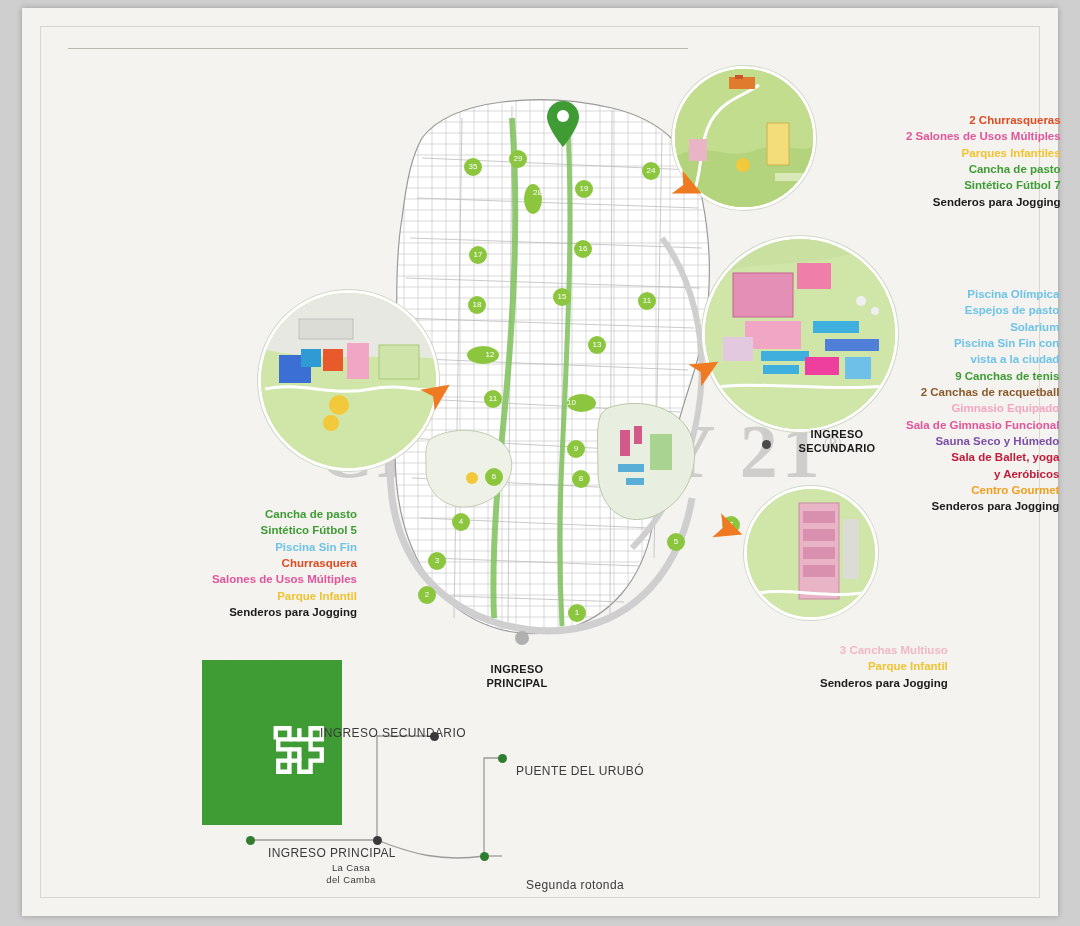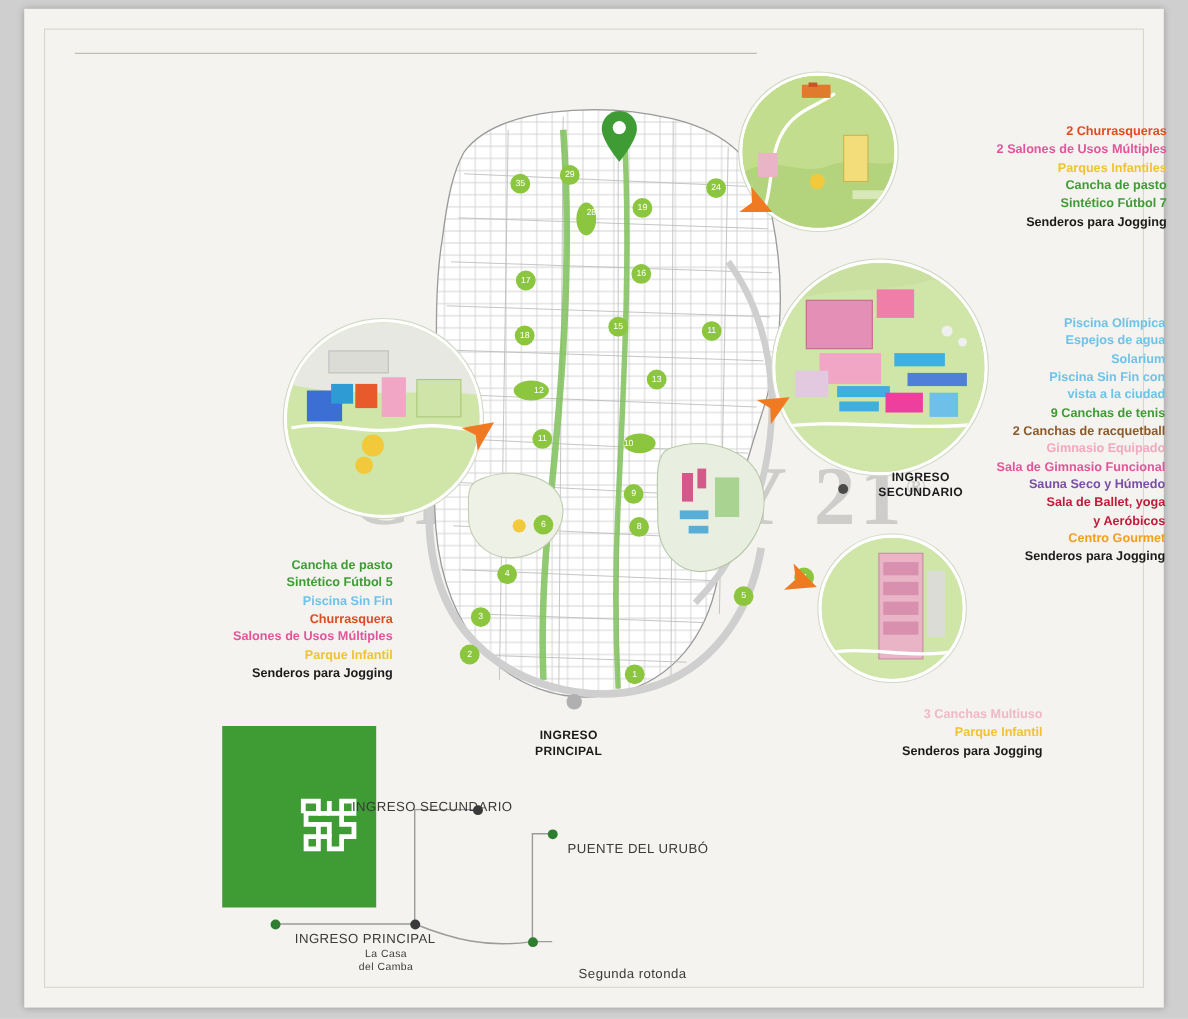--- a/index.html
+++ b/index.html
@@ -236,21 +236,21 @@
         <div style="color: rgb(27, 27, 27);">
           <div>Senderos para Jogging</div>
         </div>
       </div>
 
     <div class="legend right" id="legend-mid" style="left:884px;top:278px;">
         <div style="color: rgb(110, 195, 232);">
           <div>Piscina Olímpica</div>
         </div>
         <div style="color: rgb(110, 195, 232);">
-          <div>Espejos de agua</div>
+          <div>Espejos de pasto</div>
         </div>
         <div style="color: rgb(110, 195, 232);">
           <div>Solarium</div>
         </div>
         <div style="color: rgb(110, 195, 232);">
           <div>Piscina Sin Fin con</div>
           <div>vista a la ciudad</div>
         </div>
         <div style="color: rgb(63, 156, 53);">
           <div>9 Canchas de tenis</div>

